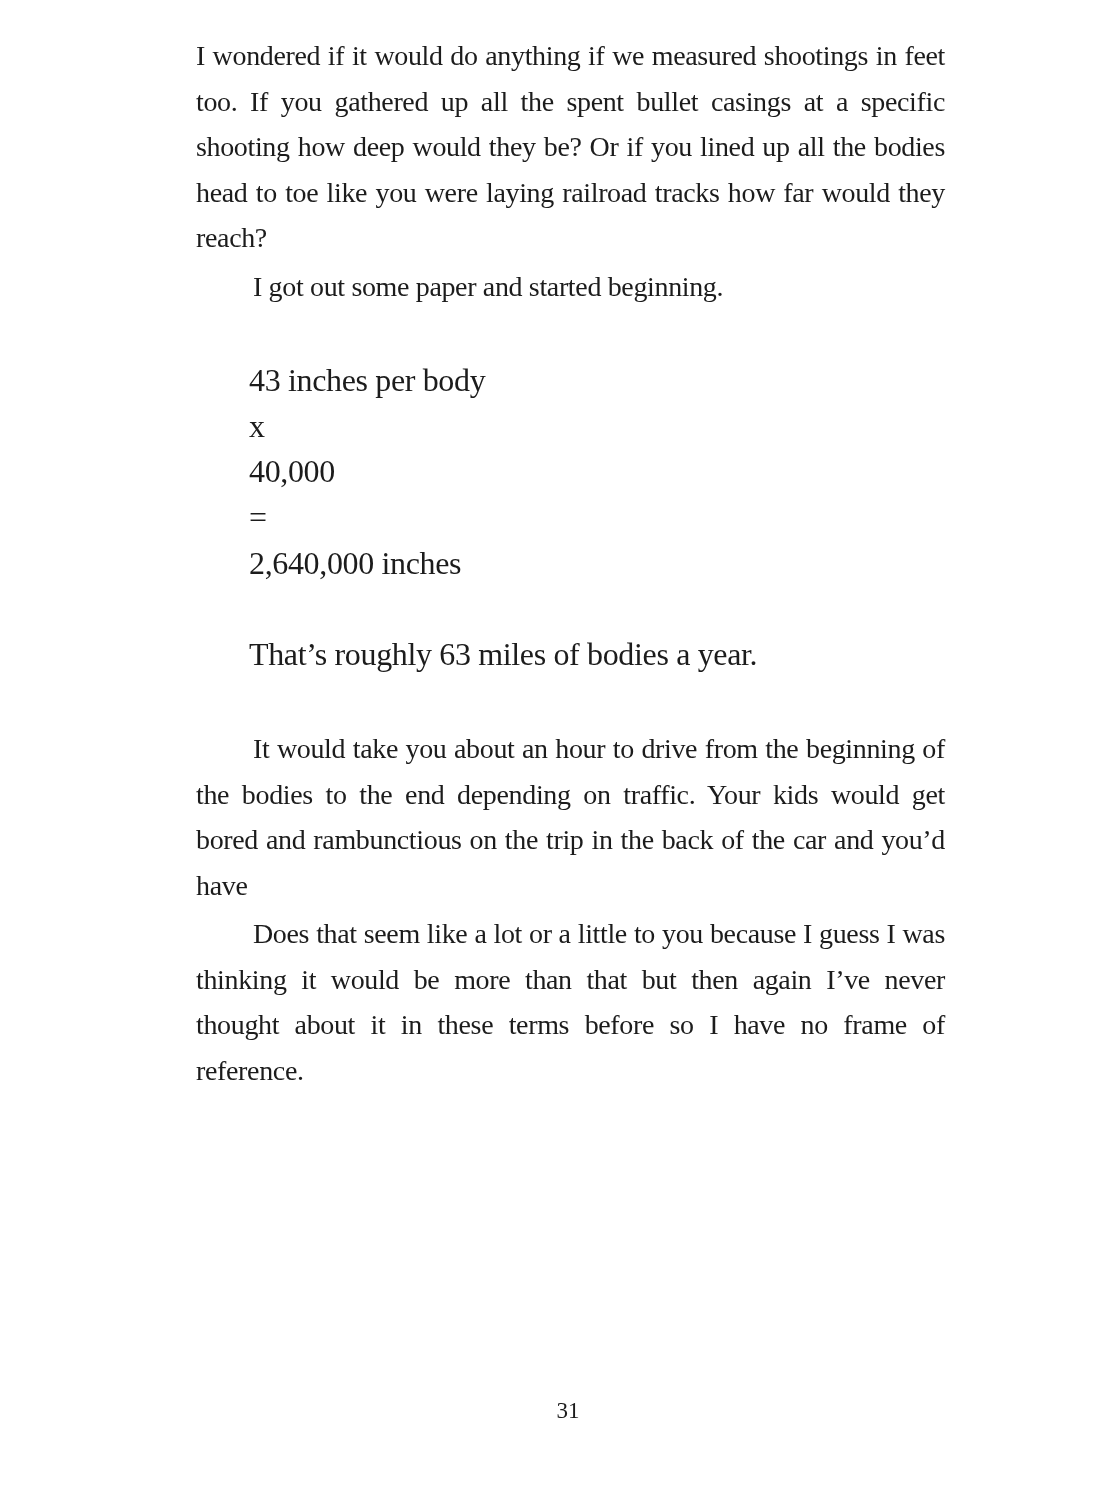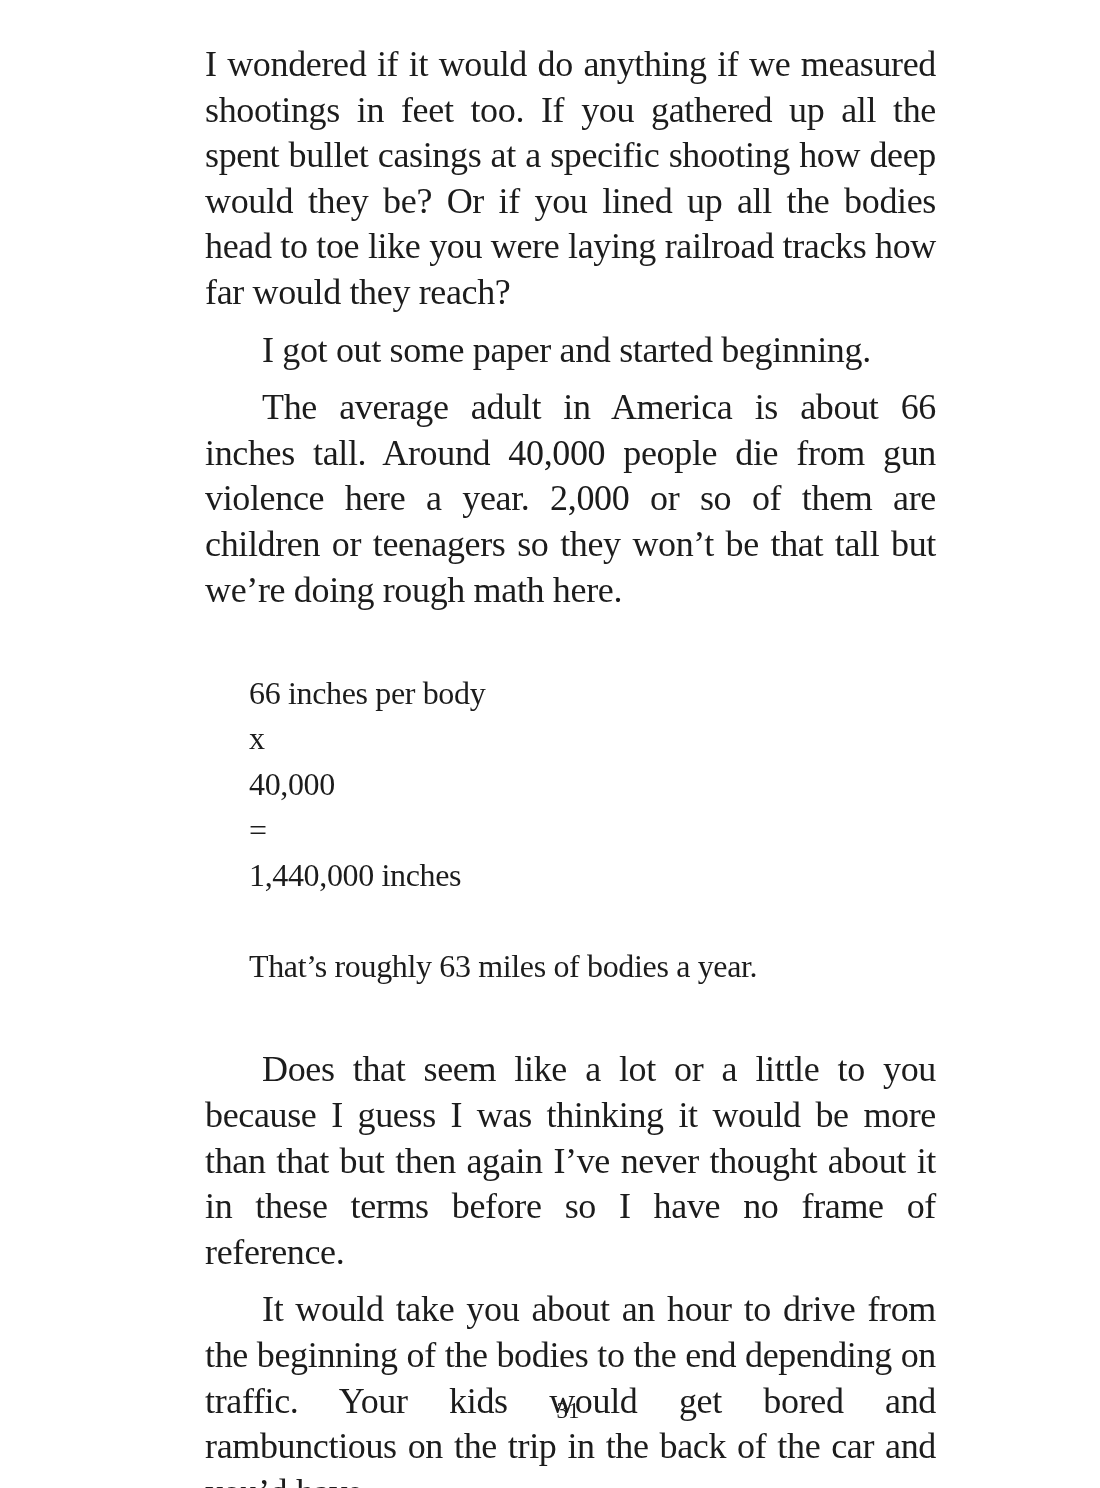--- a/index.html
+++ b/index.html
@@ -15,22 +15,22 @@
       color: #1c1c1c;
       font-family: "Liberation Serif", "DejaVu Serif", serif;
     }
     .page {
       position: absolute;
       left: 193px;
       top: 30px;
       width: 755px;
     }
     .para {
-      margin: 12px;
-      font-size: 36px;
+      margin: 3px;
+      font-size: 28px;
       line-height: 45.6px;
       text-align: justify;
       text-align-last: left;
       letter-spacing: -0.35px;
       word-spacing: 0px;
     }
     .para.indent {
       text-indent: 57px;
     }
     .calc {
@@ -59,37 +59,36 @@
       color: #1c1c1c;
       font-family: "Liberation Serif", "DejaVu Serif", serif;
     }
   </style>
 </head>
 <body>
 
 <div class="page">
   <p class="para">I wondered if it would do anything if we measured shootings in feet too. If you gathered up all the spent bullet casings at a specific shooting how deep would they be? Or if you lined up all the bodies head to toe like you were laying railroad tracks how far would they reach?</p>
   <p class="para indent">I got out some paper and started beginning.</p>
-  <p class="para indent">The average adult in America is about 66 inches tall. Around 40,000 people die from gun violence here a year. 2,000 or so of them are children or teenagers so they won’t be that tall but we’re doing rough math here.</p>
 
   <div class="gap-lg"></div>
 
   <div class="calc">
-    <span class="line">66 inches per body</span>
+    <span class="line">43 inches per body</span>
     <span class="line">x</span>
     <span class="line">40,000</span>
     <span class="line">=</span>
-    <span class="line">1,440,000 inches</span>
+    <span class="line">2,640,000 inches</span>
   </div>
 
   <div class="gap-md"></div>
 
   <div class="calc">
     <span class="line">That’s roughly 63 miles of bodies a year.</span>
   </div>
 
   <div class="gap-md"></div>
 
+  <p class="para indent">It would take you about an hour to drive from the beginning of the bodies to the end depending on traffic. Your kids would get bored and rambunctious on the trip in the back of the car and you’d have</p>
   <p class="para indent">Does that seem like a lot or a little to you because I guess I was thinking it would be more than that but then again I’ve never thought about it in these terms before so I have no frame of reference.</p>
-  <p class="para indent">It would take you about an hour to drive from the beginning of the bodies to the end depending on traffic. Your kids would get bored and rambunctious on the trip in the back of the car and you’d have</p>
 </div>
 
 <div class="page-number">31</div>
 
 </body></html>

